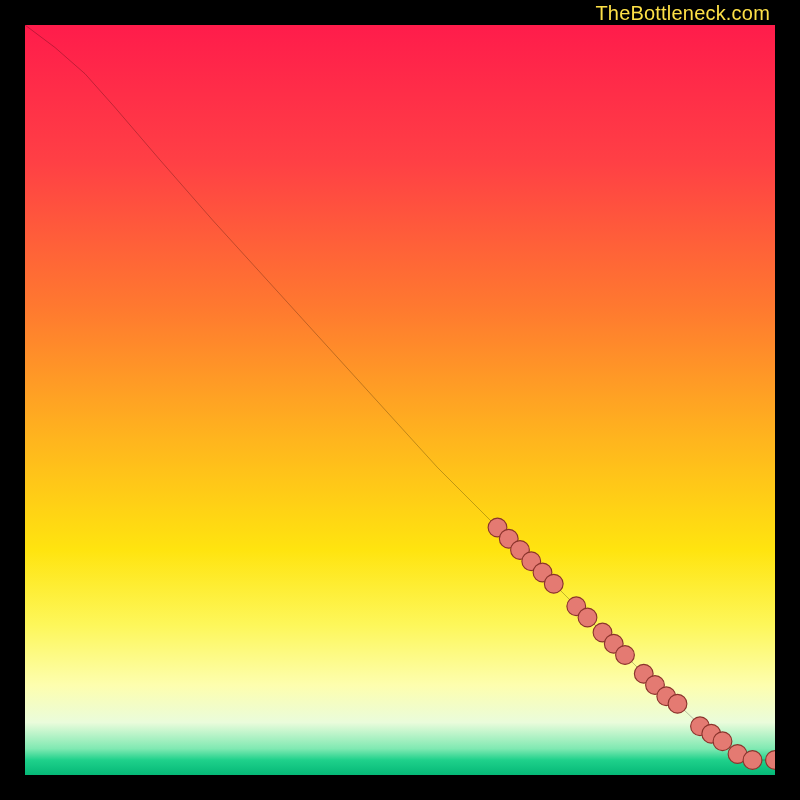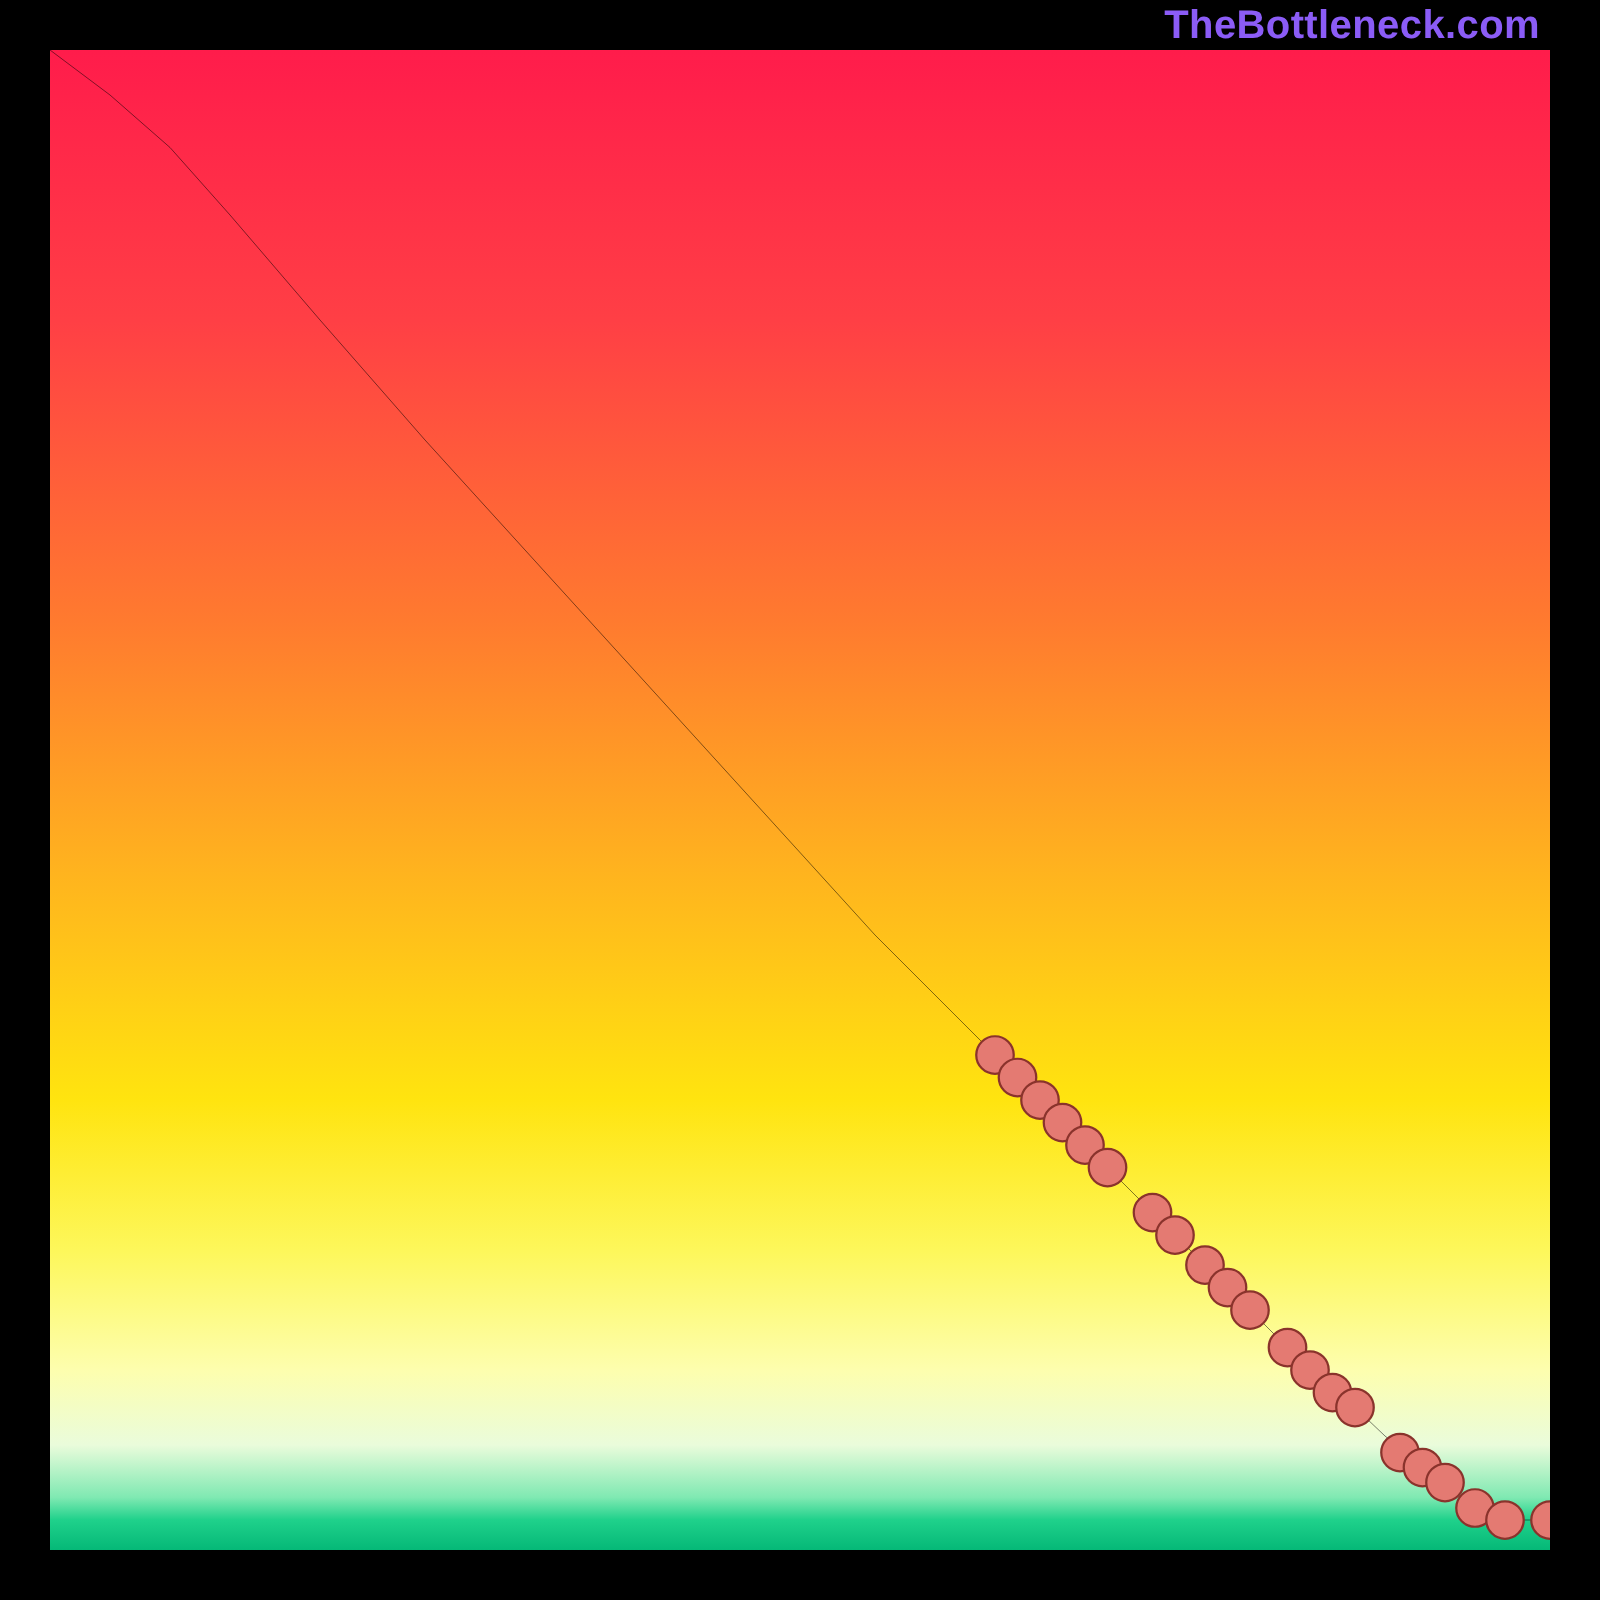--- a/index.html
+++ b/index.html
@@ -32,23 +32,23 @@
     position: absolute;
     inset: 0;
     width: 100%;
     height: 100%;
     display: block;
   }
   .attribution {
     position: absolute;
     top: 2px;
     right: 30px;
-    color: #8b5cf6;
+    color: #fde047;
     font-size: 20px;
-    font-weight: 700;
+    font-weight: 400;
     letter-spacing: 0.2px;
   }
 </style>
 </head>
 <body>
 
 <div class="stage">
   <div class="attribution">TheBottleneck.com</div>
 
   <div class="plot">

